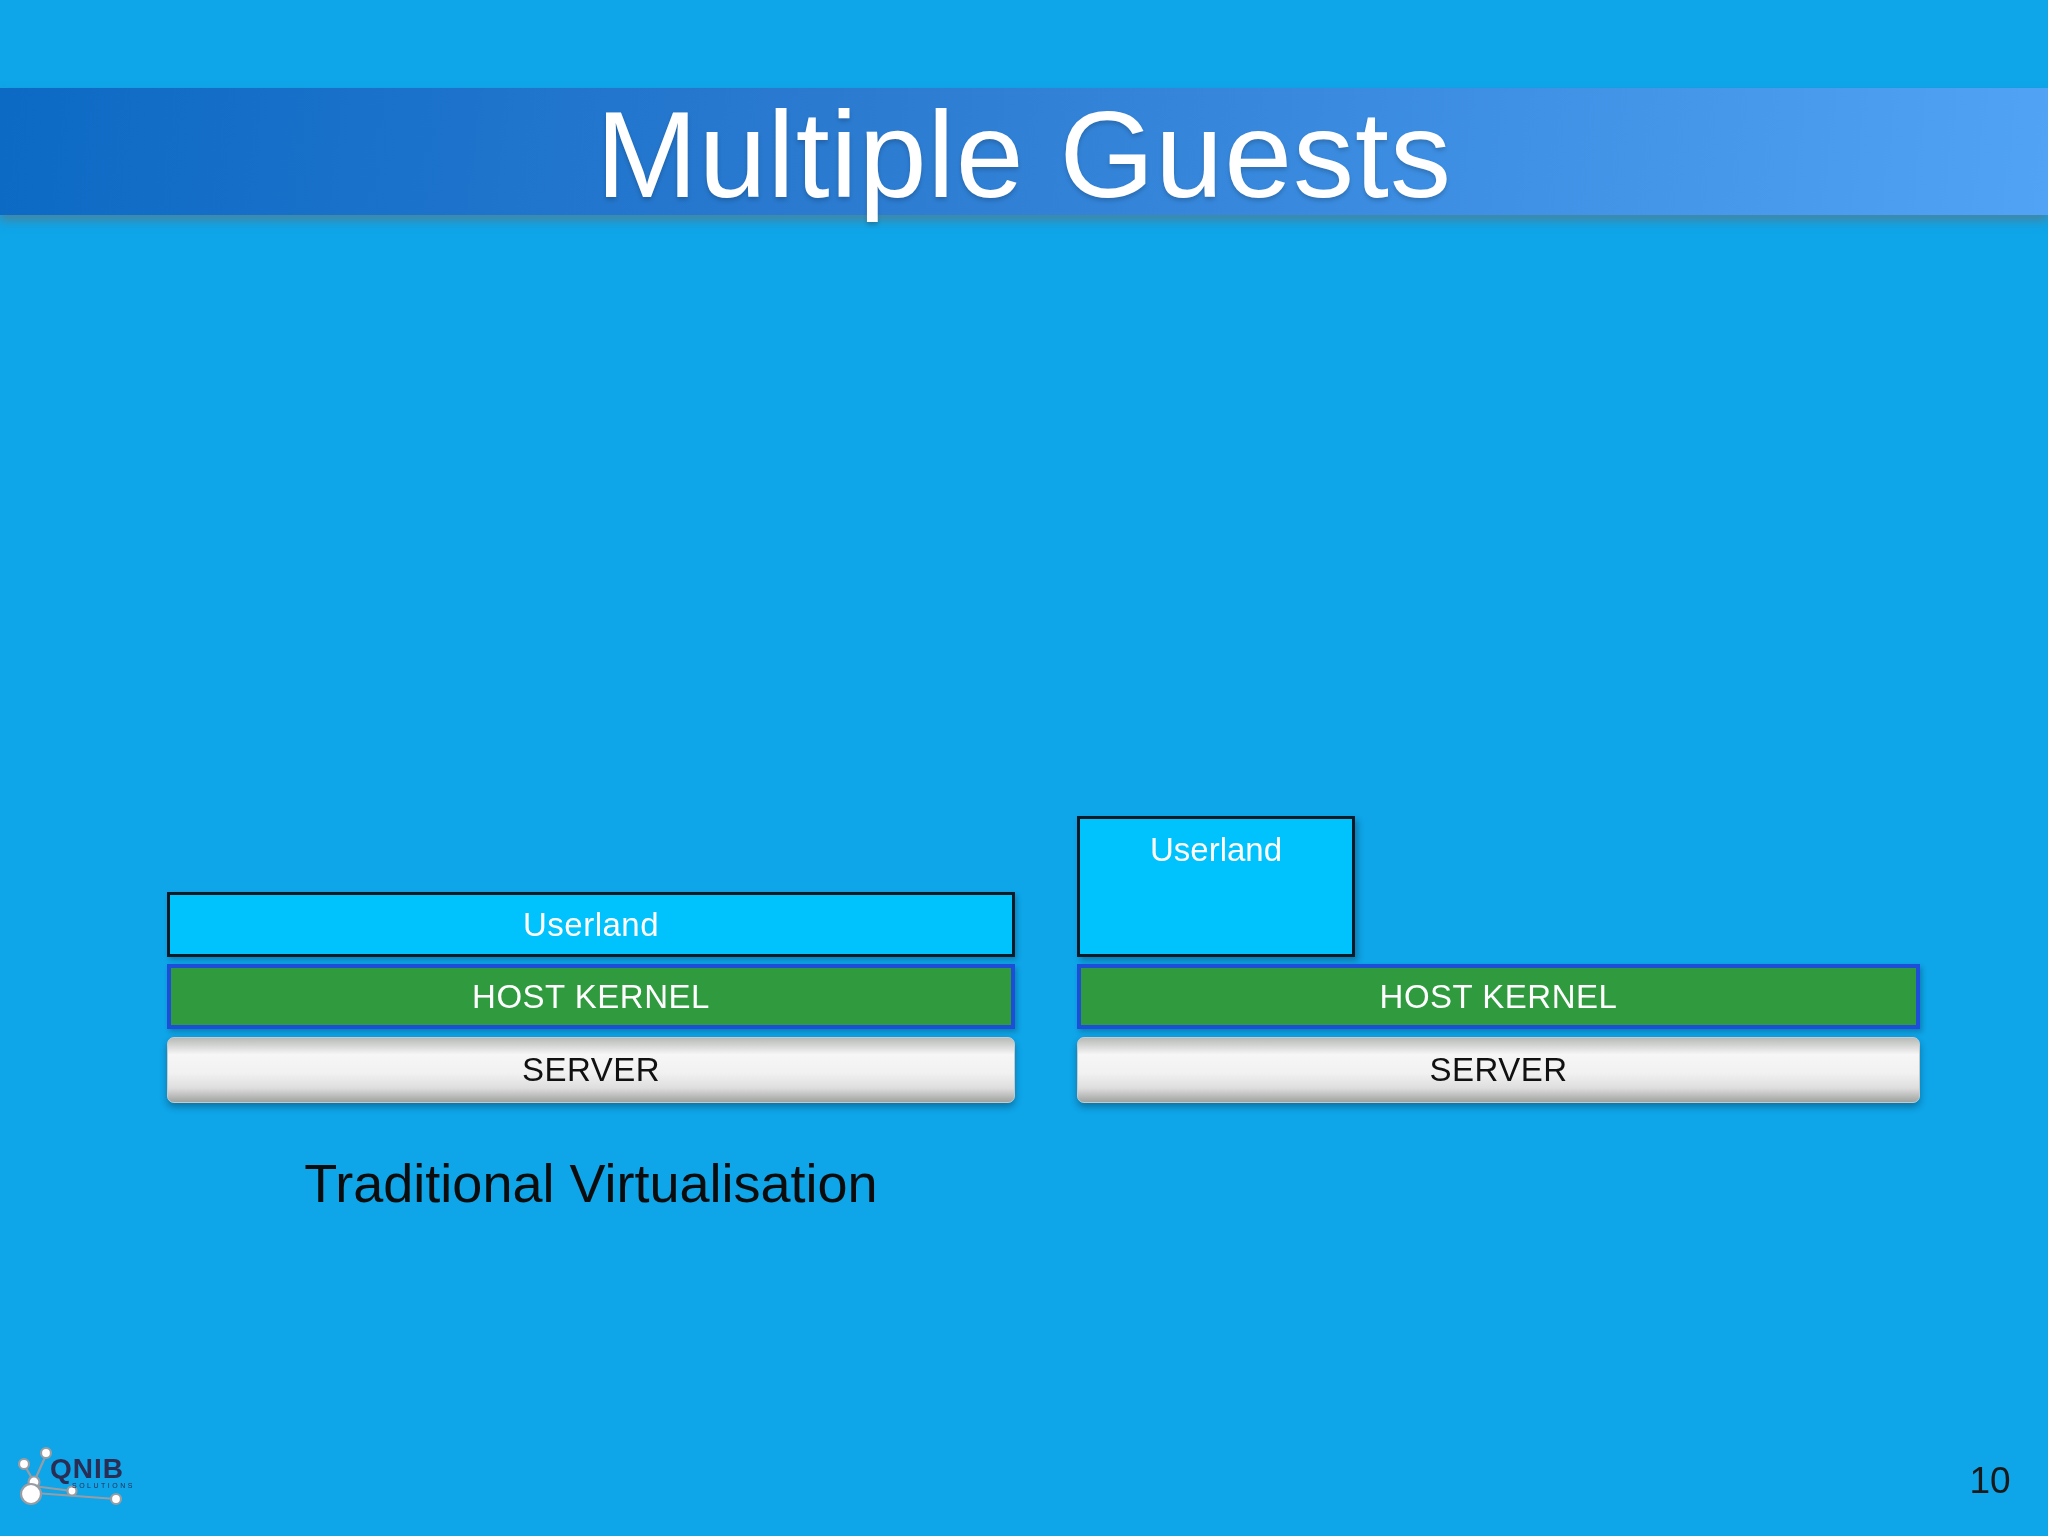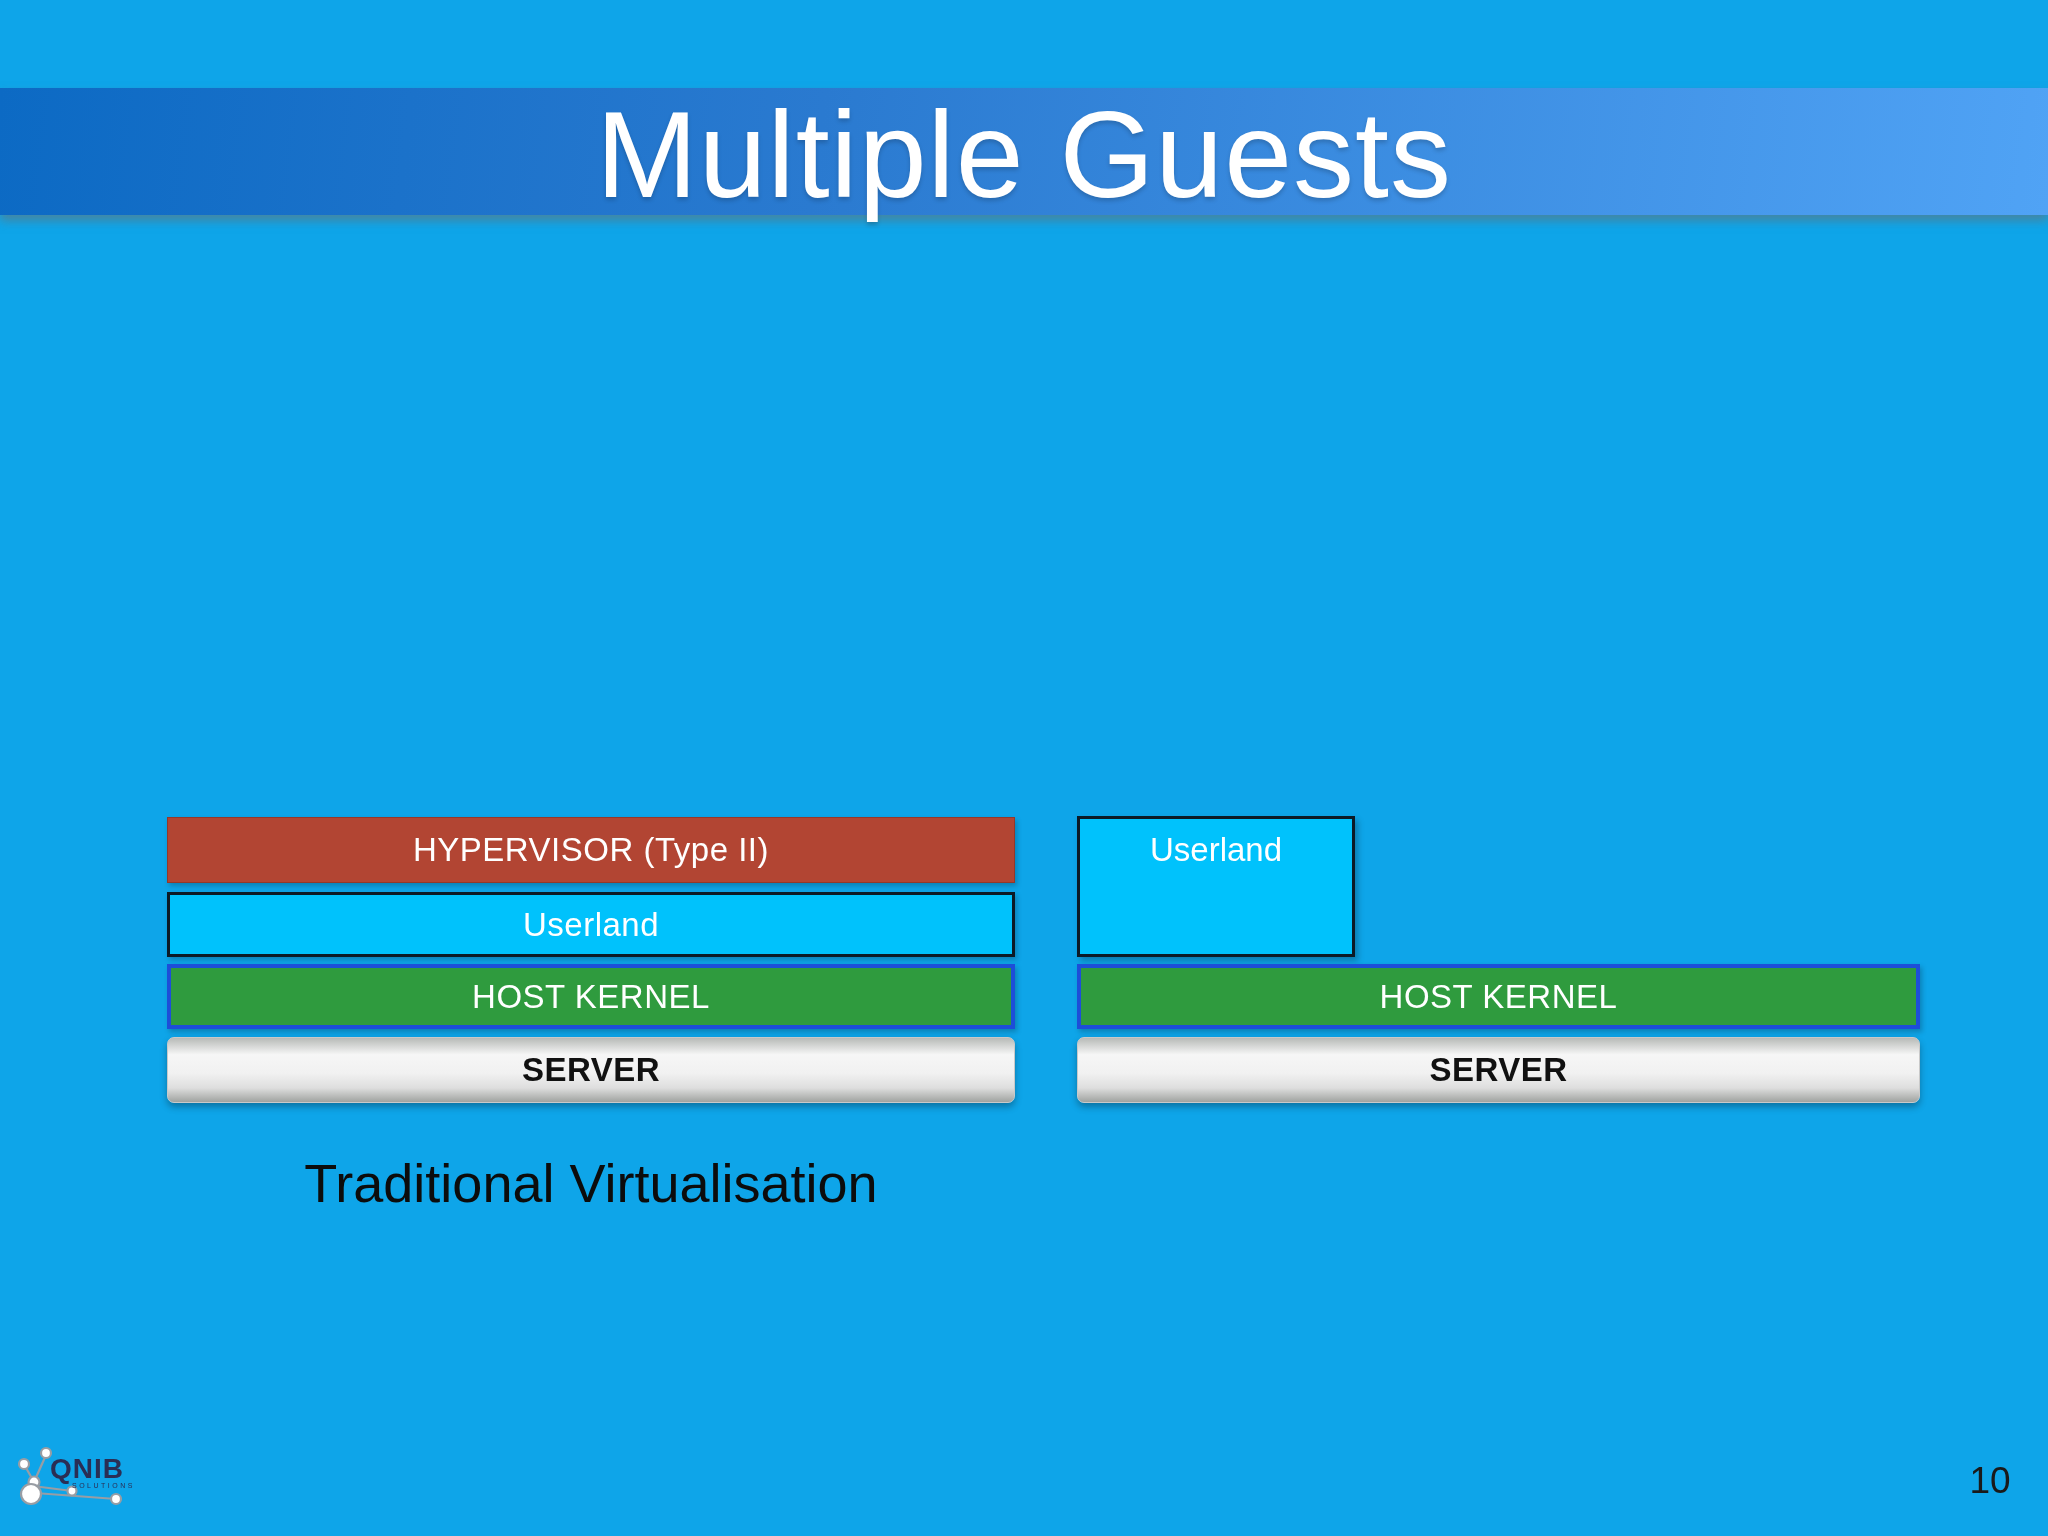--- a/index.html
+++ b/index.html
@@ -50,21 +50,21 @@
     box-shadow:2px 3px 5px rgba(0,0,0,0.22);
   }
   .bar-kernel{
     background:#2f9b3e;border:4px solid #1d4ed8;
     box-shadow:2px 3px 5px rgba(0,0,0,0.22);
   }
   .stack-left .bar-kernel{top:147px;height:65px;}
   .stack-right .bar-kernel{top:148px;height:65px;}
   .bar-server{
     background:linear-gradient(180deg,#b7bab7 0%,#f6f6f6 26%,#f1f1f1 55%,#dedede 78%,#a0a3a0 100%);
-    color:#111111;font-weight:700;
+    color:#111111;font-weight:400;
     border-radius:7px;
     box-shadow:0 4px 7px rgba(0,0,0,0.30);
     border:1px solid #c9c9c9;
   }
   .stack-left .bar-server{top:220px;height:66px;}
   .stack-right .bar-server{top:221px;height:66px;}
 
   .userland-box{
     position:absolute;left:0;top:0;width:278px;height:141px;
     box-sizing:border-box;
@@ -96,23 +96,20 @@
 </head>
 <body>
 
 <div class="slide">
 
   <header class="title-bar">
     <h1>Multiple Guests</h1>
   </header>
 
   <section class="stack stack-left">
-    <div class="bar bar-hypervisor">
-      <span>HYPERVISOR (Type II)</span>
-    </div>
     <div class="bar bar-userland">
       <span>Userland</span>
     </div>
     <div class="bar bar-kernel">
       <span>HOST KERNEL</span>
     </div>
     <div class="bar bar-server">
       <span>SERVER</span>
     </div>
     <p class="caption">Traditional Virtualisation</p>

